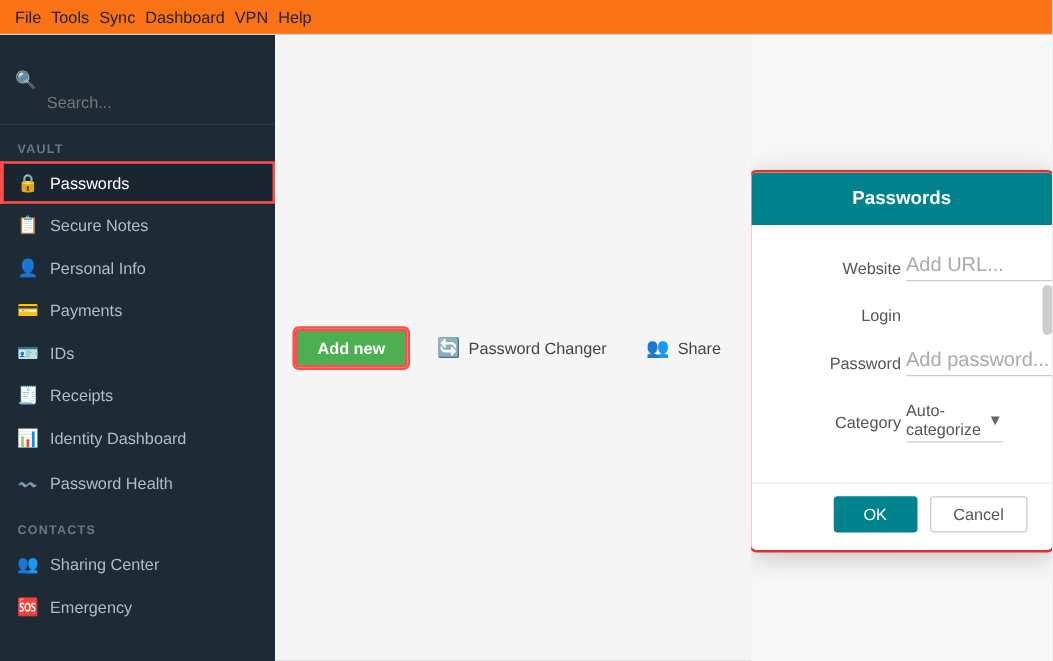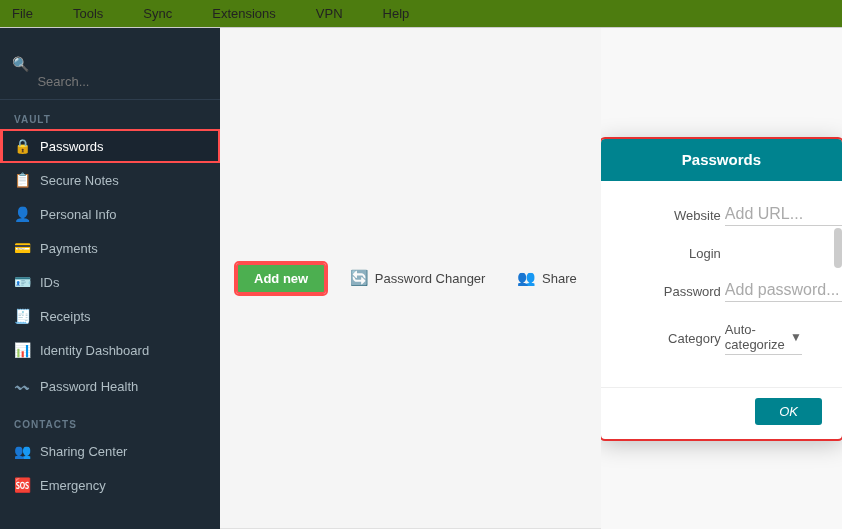--- a/index.html
+++ b/index.html
@@ -10,24 +10,24 @@
       overflow: hidden;
       background: #f0f0f0;
       display: flex;
       flex-direction: column;
     }
 
     
     .menu-bar {
       display: flex;
       align-items: center;
-      background: #4d7c0f;
+      background: #f97316;
       height: 28px;
       padding: 0 8px;
-      gap: 32px;
+      gap: 0;
       border-bottom: 1px solid #ccc;
       flex-shrink: 0;
     }
     .menu-bar-item {
       font-size: 13px;
       color: #222;
       cursor: pointer;
       padding: 2px 4px;
     }
 
@@ -251,21 +251,20 @@
       border-top: 1px solid #eee;
     }
     .btn-ok {
       background: #00838f;
       color: #fff;
       border: none;
       padding: 6px 24px;
       font-size: 13px;
       border-radius: 3px;
       cursor: pointer;
-      font-style: italic;
     }
     .btn-cancel {
       background: #fff;
       color: #555;
       border: 1px solid #ccc;
       padding: 6px 18px;
       font-size: 13px;
       border-radius: 3px;
       cursor: pointer;
     }
@@ -281,21 +280,21 @@
       border-radius: 4px;
     }
   </style>
 </head>
 <body>
 
 <div class="menu-bar">
   <span class="menu-bar-item">File</span>
   <span class="menu-bar-item">Tools</span>
   <span class="menu-bar-item">Sync</span>
-  <span class="menu-bar-item">Extensions</span>
+  <span class="menu-bar-item">Dashboard</span>
   <span class="menu-bar-item">VPN</span>
   <span class="menu-bar-item">Help</span>
 </div>
 
 <div class="app-body">
 
   <div class="sidebar">
 
     <div class="sidebar-search">
       <span class="sidebar-search-icon">🔍</span>
@@ -398,20 +397,21 @@
               <label class="form-label">Category</label>
               <div class="form-control-wrapper">
                 <span class="form-input-category">Auto-categorize</span>
                 <span class="dropdown-arrow">▼</span>
               </div>
             </div>
           </div>
 
           <div class="modal-footer">
             <button class="btn-ok">OK</button>
+            <button class="btn-cancel">Cancel</button>
           </div>
         </div>
       </div>
 
       <div class="scroll-handle"></div>
     </div>
   </div>
 </div>
 
 </body></html>

